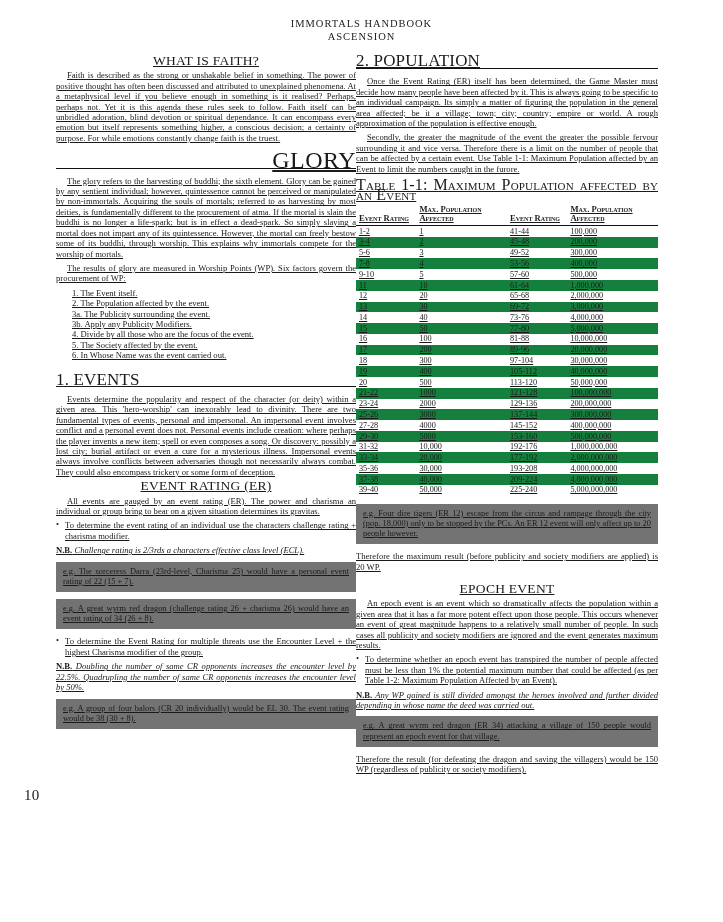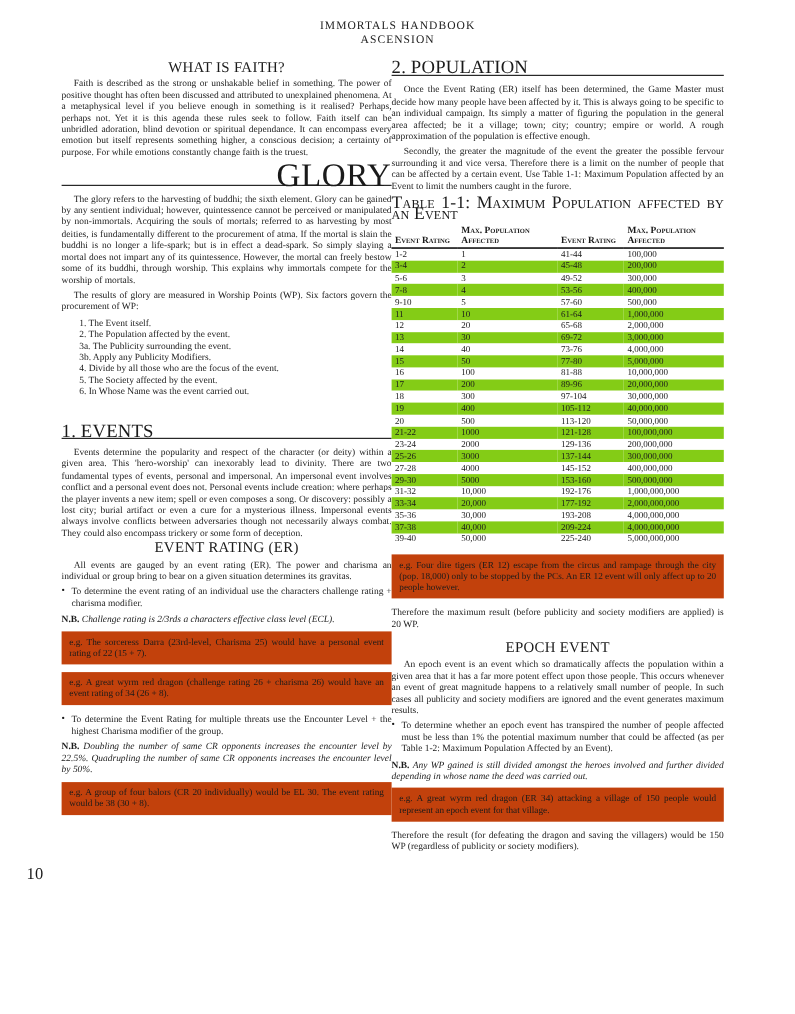--- a/index.html
+++ b/index.html
@@ -34,56 +34,57 @@
   .header .l1 { letter-spacing: .09em; }
   .header .l2 { letter-spacing: .09em; }
 
   .columns {
     position: absolute;
     top: 56px;
     left: 56px;
     right: 46px;
     bottom: 60px;
     display: flex;
+    text-decoration: underline;
   }
   .col {
     width: 300px;
     font-size: 8.6px;
     line-height: 10.4px;
     text-align: justify;
   }
   .col.right { width: 302px; }
 
   h2.section-head {
     font-family: "Liberation Serif", serif;
     font-variant: small-caps;
     font-size: 13.5px;
     letter-spacing: .02em;
     margin: 0 0 4px 0;
     text-align: center;
     font-weight: normal;
   }
   .title-big {
     text-align: right;
-    font-size: 30px;
+    font-size: 24px;
     letter-spacing: .02em;
     font-variant: small-caps;
     margin: 12px 0 2px 0;
     font-weight: normal;
   }
   .rule {
     border-bottom: 1.2px solid #111;
     margin: 0 0 7px 0;
   }
   .title-left {
     text-align: left;
     font-size: 17px;
     letter-spacing: .01em;
     font-variant: small-caps;
-    margin: 26px 0 1px 0;
+    margin: 14px 0 1px 0;
     font-weight: normal;
   }
   .numhead {
     font-size: 17px;
     font-variant: small-caps;
     margin: 0 0 2px 0;
     letter-spacing: .01em;
     font-weight: normal;
   }
   p {
@@ -105,21 +106,21 @@
     position: relative;
     margin: 0 0 4px 0;
   }
   .bullet:before {
     content: "•";
     position: absolute;
     left: 0;
     top: -1px;
   }
   .eg {
-    background: #c2410c;
+    background: #737373;
     padding: 5px 7px 5px 7px;
     margin: 6px 0 7px 0;
     font-size: 8.4px;
     line-height: 10.2px;
     text-indent: 0;
     text-align: justify;
   }
   .nb { font-style: italic; }
   .nb b { font-style: normal; }
 
@@ -142,21 +143,21 @@
     font-variant: small-caps;
     font-size: 8.6px;
     padding: 1px 3px;
     vertical-align: bottom;
     border-bottom: 1.1px solid #111;
   }
   table.pop td {
     padding: 0.6px 3px;
     vertical-align: top;
   }
-  table.pop tr.alt td { background: #84cc16; }
+  table.pop tr.alt td { background: #15803d; }
   table.pop col.c1 { width: 20%; }
   table.pop col.c2 { width: 30%; }
   table.pop col.c3 { width: 20%; }
   table.pop col.c4 { width: 30%; }
   .tbl-wrap { margin-bottom: 8px; }
 
   .pagenum {
     position: absolute;
     left: 24px;
     bottom: 20px;

